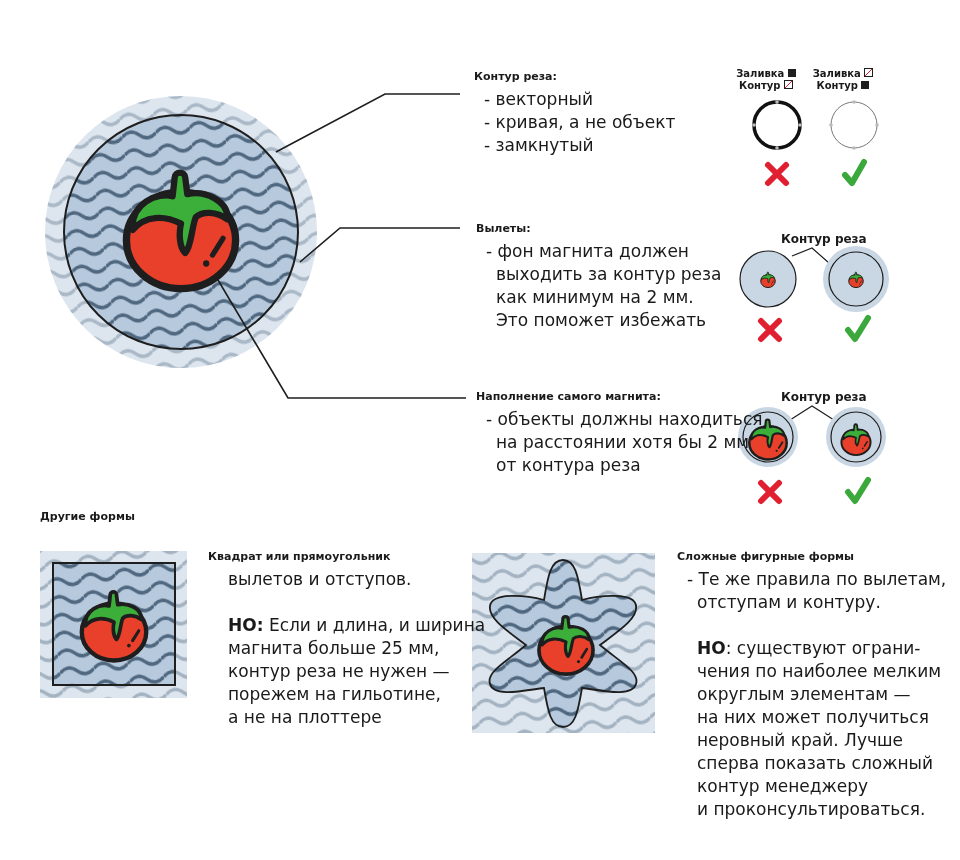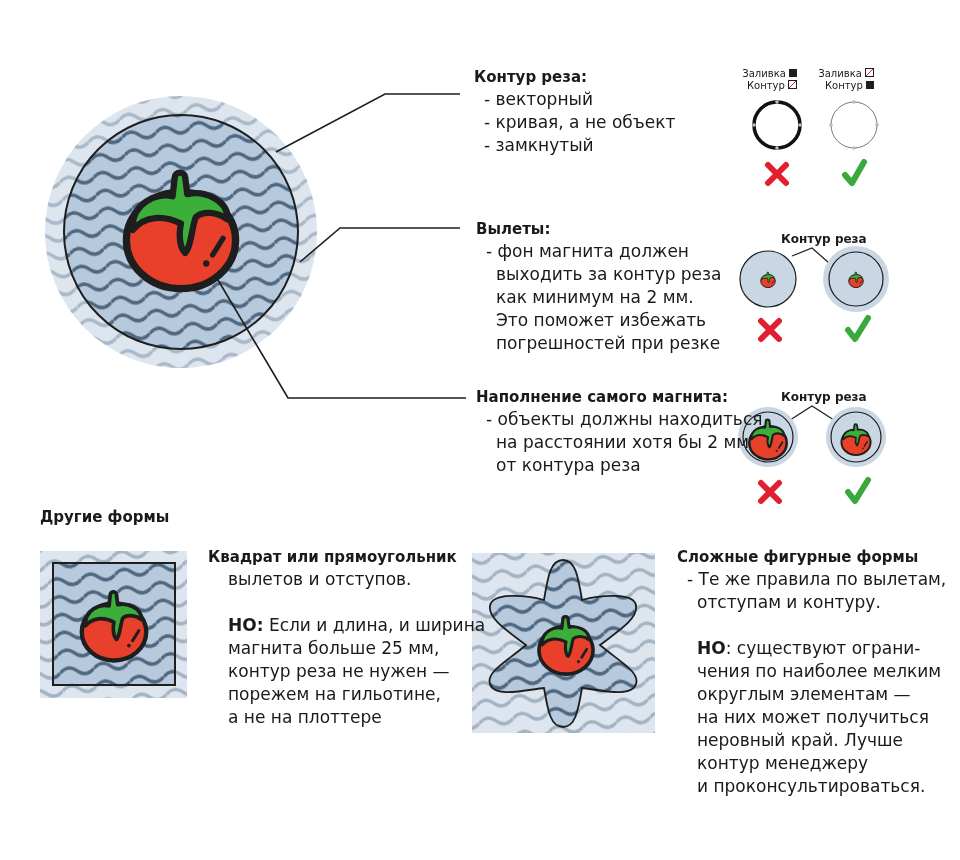--- a/index.html
+++ b/index.html
@@ -1,23 +1,23 @@
 <!DOCTYPE html>
 <html><head>
 <meta charset="utf-8">
 <style>
   html, body { margin: 0; padding: 0; background: #ffffff; }
   body { width: 960px; height: 860px; position: relative; overflow: hidden;
          font-family: "DejaVu Sans", sans-serif; color: #1a1a1a; }
   .abs { position: absolute; }
   .txt { font-size: 17px; line-height: 23px; white-space: nowrap; }
-  .head { font-weight: bold; font-size: 15px; line-height: 22px; }
+  .head { font-weight: bold; font-size: 11px; line-height: 22px; }
   .bullet { padding-left: 10px; }
   .cont { padding-left: 20px; }
-  .small-label { font-size: 10px; font-weight: normal; line-height: 12px; text-align: right; white-space: nowrap; }
+  .small-label { font-size: 10px; font-weight: bold; line-height: 12px; text-align: center; white-space: nowrap; }
   .center-label { font-size: 12px; font-weight: bold; white-space: nowrap; }
   svg { position: absolute; overflow: visible; }
   .gap { height: 23px; }
   b.no { font-weight: bold; }
 </style>
 </head>
 <body>
 
 <svg width="0" height="0" style="position:absolute">
   <defs>
@@ -152,21 +152,20 @@
 
 <div class="abs center-label" style="left:781px;top:232px">Контур реза</div>
 <div class="abs center-label" style="left:781px;top:390px">Контур реза</div>
 
 <div class="abs" style="left:476px;top:218px">
   <div class="head">Вылеты:</div>
   <div class="txt bullet">- фон магнита должен</div>
   <div class="txt cont">выходить за контур реза</div>
   <div class="txt cont">как минимум на 2 мм.</div>
   <div class="txt cont">Это поможет избежать</div>
-  <div class="txt cont">погрешностей при резке</div>
 </div>
 
 <div class="abs" style="left:476px;top:386px">
   <div class="head">Наполнение самого магнита:</div>
   <div class="txt bullet">- объекты должны находиться</div>
   <div class="txt cont">на расстоянии хотя бы 2 мм</div>
   <div class="txt cont">от контура реза</div>
 </div>
 
 <div class="abs head" style="left:40px;top:506px">Другие формы</div>
@@ -185,15 +184,16 @@
 <div class="abs" style="left:677px;top:546px">
   <div class="head">Сложные фигурные формы</div>
   <div class="txt bullet">- Те же правила по вылетам,</div>
   <div class="txt cont">отступам и контуру.</div>
   <div class="gap"></div>
   <div class="txt cont"><b class="no">НО</b><span>: существуют ограни-</span></div>
   <div class="txt cont">чения по наиболее мелким</div>
   <div class="txt cont">округлым элементам —</div>
   <div class="txt cont">на них может получиться</div>
   <div class="txt cont">неровный край. Лучше</div>
+  <div class="txt cont">сперва показать сложный</div>
   <div class="txt cont">контур менеджеру</div>
   <div class="txt cont">и проконсультироваться.</div>
 </div>
 
 </body></html>

